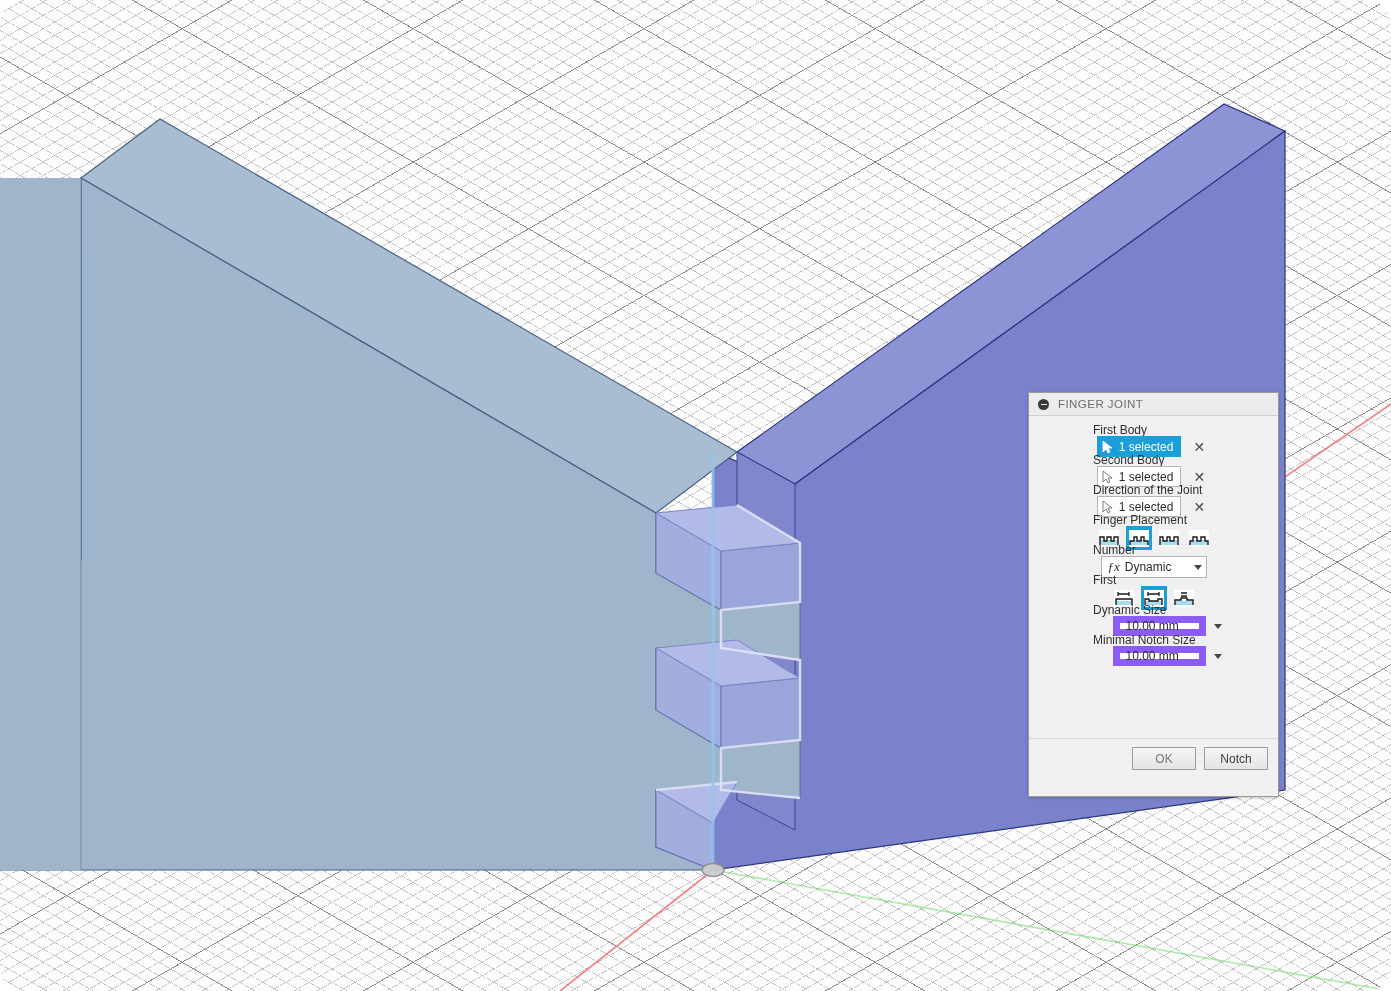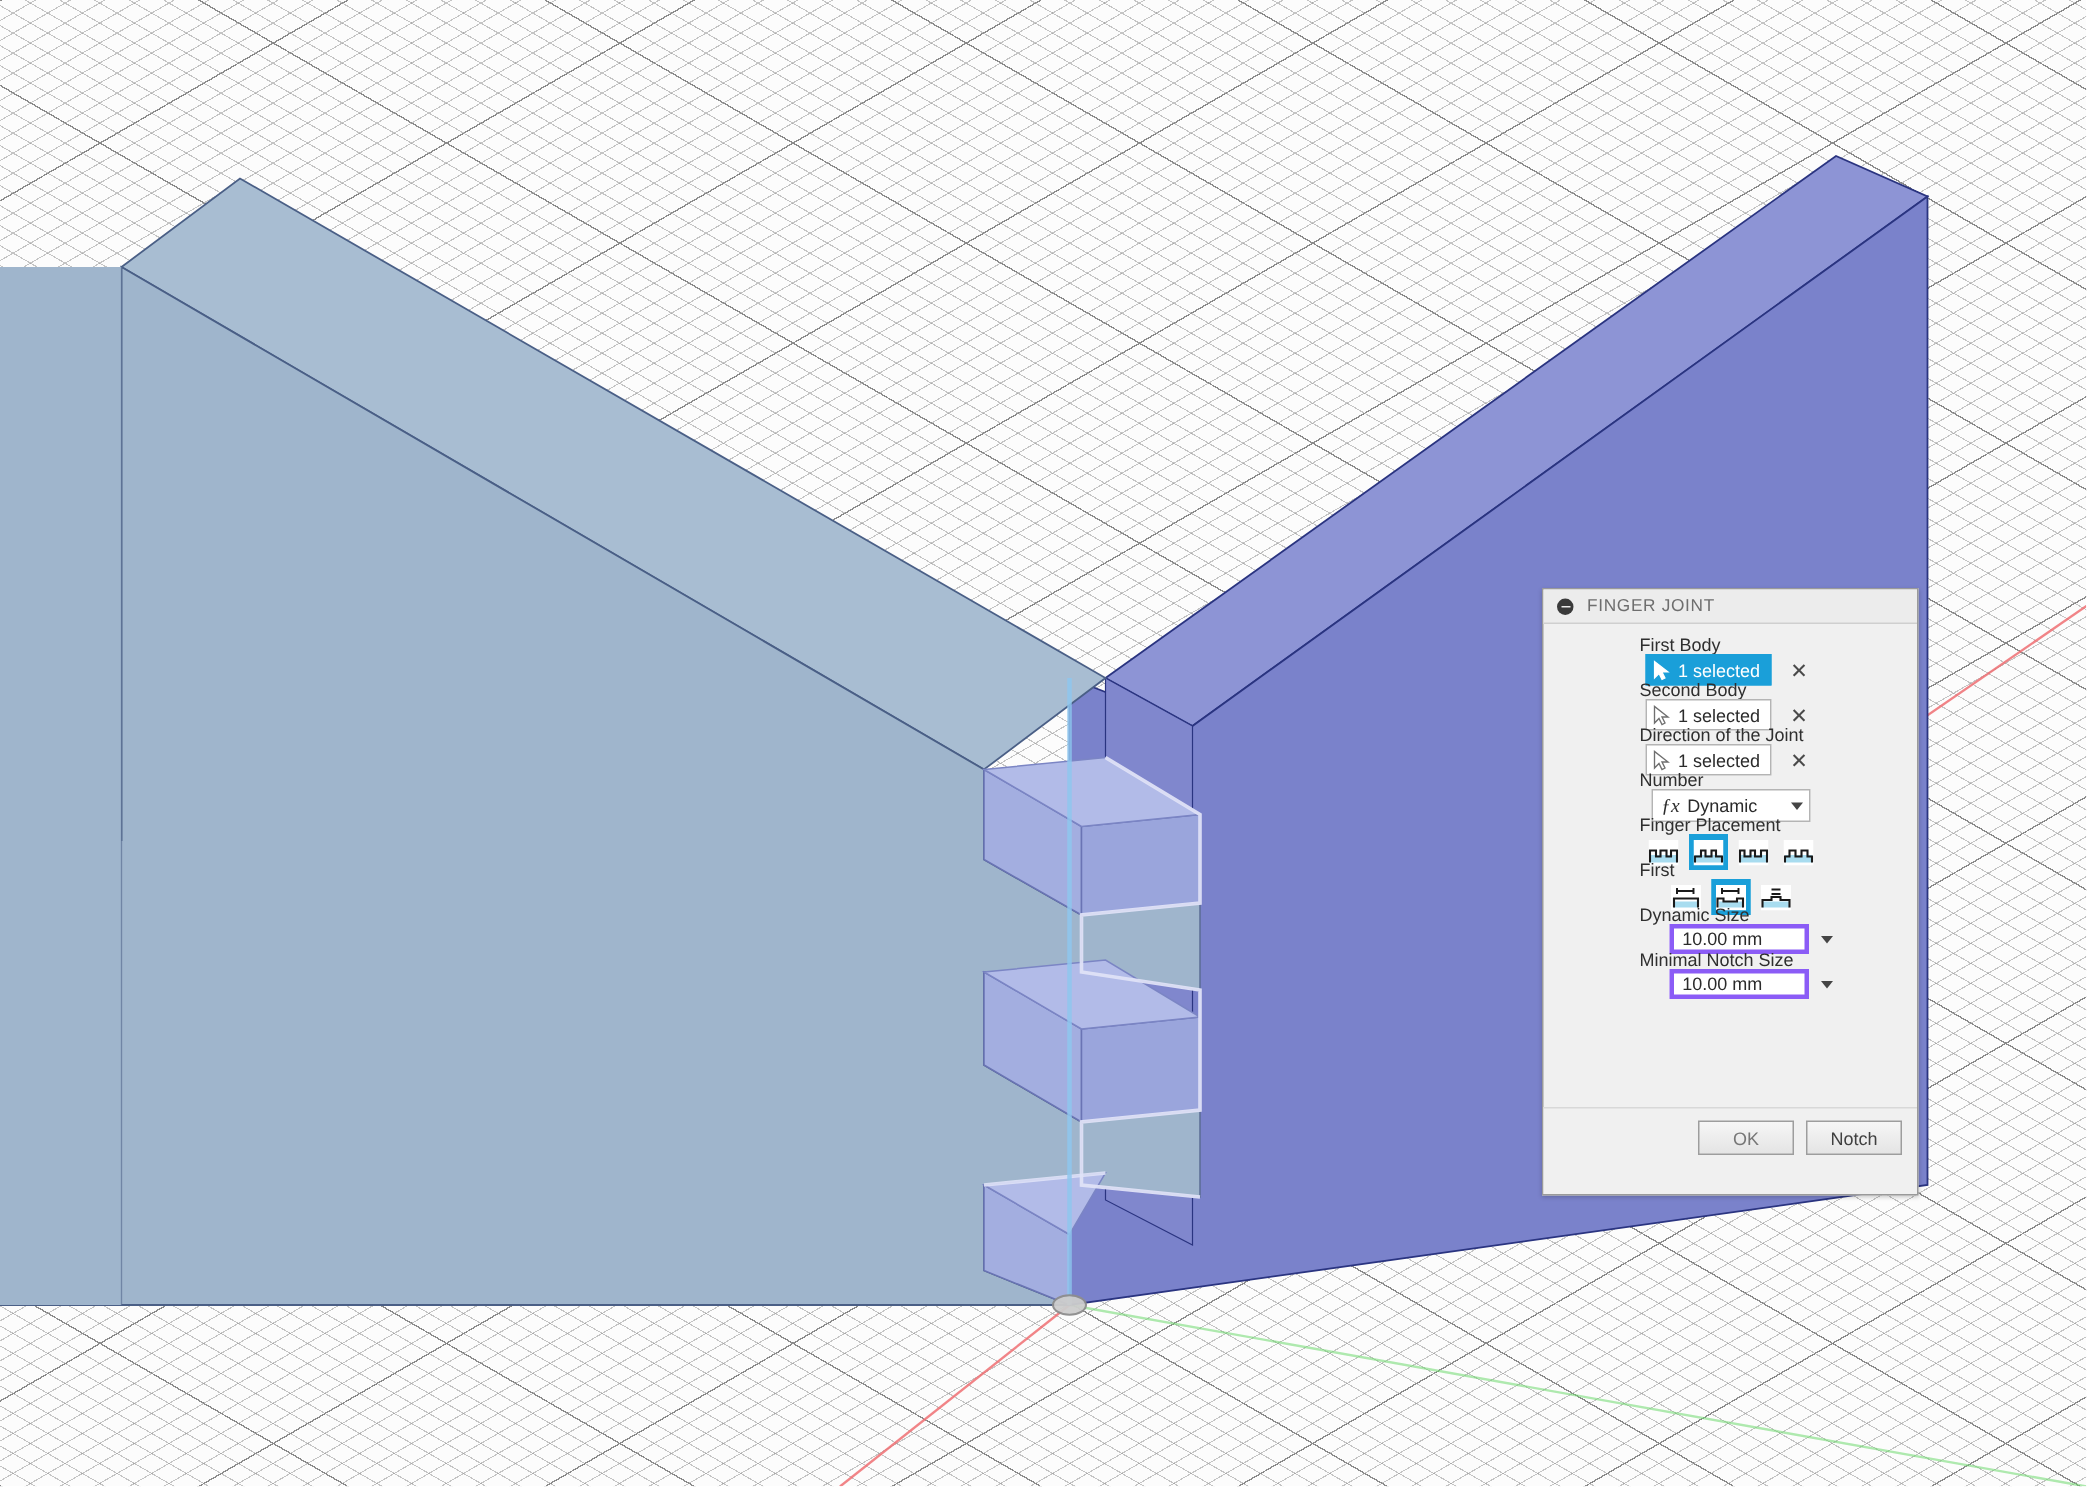--- a/index.html
+++ b/index.html
@@ -7,20 +7,21 @@
     padding: 0;
     background: #ffffff;
   }
   #app {
     position: relative;
     width: 1391px;
     height: 991px;
     overflow: hidden;
     font-family: "Liberation Sans", sans-serif;
     background: #fdfdfd;
+    border-radius: 24px;
   }
 
   
   .viewport {
     position: absolute;
     inset: 0;
     background-color: #fcfcfc;
     background-image:
       repeating-linear-gradient(30deg,  rgba(150,150,150,0.55) 0 0.7px, rgba(0,0,0,0) 0.7px 11.55px),
       repeating-linear-gradient(150deg, rgba(150,150,150,0.55) 0 0.7px, rgba(0,0,0,0) 0.7px 11.55px),
@@ -166,21 +167,21 @@
     border-left: 4px solid transparent;
     border-right: 4px solid transparent;
     border-top: 5px solid #454545;
   }
 
   
   .value-field {
     height: 20px;
     width: 93px;
     background: #fff;
-    border: 3px solid #8b5cf6;
+    border: 7px solid #8b5cf6;
     display: flex;
     align-items: center;
     padding: 0 6px;
     font-size: 12px;
     box-sizing: border-box;
     margin-left: 27px;
   }
   .value-caret { margin-left: 8px; }
 
   
@@ -327,60 +328,60 @@
             <svg width="12" height="14" viewBox="0 0 12 14">
               <polygon points="1,1 1,12 4,9 6,13 8,12 6,8 10,8" fill="#ffffff" stroke="#6f6f6f" stroke-width="0.9"></polygon>
             </svg>
             <span>1 selected</span>
           </span>
           <span class="clear-x">✕</span>
         </span>
       </div>
 
       <div class="row">
+        <span class="row-label">Finger Placement</span>
+        <span class="row-control icon-group">
+          <span class="icon-btn">
+            <svg width="20" height="17" viewBox="0 0 20 17">
+              <rect x="0" y="0" width="20" height="17" fill="#ffffff"></rect>
+              <rect x="1" y="10" width="18" height="5" fill="#a8dcef"></rect>
+              <path d="M1,15 L1,7 L5,7 L5,11 L8,11 L8,7 L12,7 L12,11 L15,11 L15,7 L19,7 L19,15" fill="none" stroke="#1a1a1a" stroke-width="1.4"></path>
+            </svg>
+          </span>
+          <span class="icon-btn active">
+            <svg width="20" height="17" viewBox="0 0 20 17">
+              <rect x="0" y="0" width="20" height="17" fill="#ffffff"></rect>
+              <rect x="1" y="10" width="18" height="5" fill="#a8dcef"></rect>
+              <path d="M1,15 L1,11 L5,11 L5,7 L8,7 L8,11 L12,11 L12,7 L15,7 L15,11 L19,11 L19,15" fill="none" stroke="#1a1a1a" stroke-width="1.4"></path>
+            </svg>
+          </span>
+          <span class="icon-btn">
+            <svg width="20" height="17" viewBox="0 0 20 17">
+              <rect x="0" y="0" width="20" height="17" fill="#ffffff"></rect>
+              <rect x="1" y="10" width="18" height="5" fill="#a8dcef"></rect>
+              <path d="M1,15 L1,7 L4,7 L4,11 L8,11 L8,7 L11,7 L11,11 L15,11 L15,7 L19,7 L19,15" fill="none" stroke="#1a1a1a" stroke-width="1.4"></path>
+            </svg>
+          </span>
+          <span class="icon-btn">
+            <svg width="20" height="17" viewBox="0 0 20 17">
+              <rect x="0" y="0" width="20" height="17" fill="#ffffff"></rect>
+              <rect x="1" y="10" width="18" height="5" fill="#a8dcef"></rect>
+              <path d="M1,15 L1,11 L4,11 L4,7 L8,7 L8,11 L12,11 L12,7 L16,7 L16,11 L19,11 L19,15" fill="none" stroke="#1a1a1a" stroke-width="1.4"></path>
+            </svg>
+          </span>
+        </span>
+      </div>
+
+      <div class="row">
         <span class="row-label">Number</span>
         <span class="row-control">
           <span class="combo">
             <span class="fx">ƒx</span>
             <span class="combo-text">Dynamic</span>
             <span class="caret"></span>
-          </span>
-        </span>
-      </div>
-
-      <div class="row">
-        <span class="row-label">Finger Placement</span>
-        <span class="row-control icon-group">
-          <span class="icon-btn">
-            <svg width="20" height="17" viewBox="0 0 20 17">
-              <rect x="0" y="0" width="20" height="17" fill="#ffffff"></rect>
-              <rect x="1" y="10" width="18" height="5" fill="#a8dcef"></rect>
-              <path d="M1,15 L1,7 L5,7 L5,11 L8,11 L8,7 L12,7 L12,11 L15,11 L15,7 L19,7 L19,15" fill="none" stroke="#1a1a1a" stroke-width="1.4"></path>
-            </svg>
-          </span>
-          <span class="icon-btn active">
-            <svg width="20" height="17" viewBox="0 0 20 17">
-              <rect x="0" y="0" width="20" height="17" fill="#ffffff"></rect>
-              <rect x="1" y="10" width="18" height="5" fill="#a8dcef"></rect>
-              <path d="M1,15 L1,11 L5,11 L5,7 L8,7 L8,11 L12,11 L12,7 L15,7 L15,11 L19,11 L19,15" fill="none" stroke="#1a1a1a" stroke-width="1.4"></path>
-            </svg>
-          </span>
-          <span class="icon-btn">
-            <svg width="20" height="17" viewBox="0 0 20 17">
-              <rect x="0" y="0" width="20" height="17" fill="#ffffff"></rect>
-              <rect x="1" y="10" width="18" height="5" fill="#a8dcef"></rect>
-              <path d="M1,15 L1,7 L4,7 L4,11 L8,11 L8,7 L11,7 L11,11 L15,11 L15,7 L19,7 L19,15" fill="none" stroke="#1a1a1a" stroke-width="1.4"></path>
-            </svg>
-          </span>
-          <span class="icon-btn">
-            <svg width="20" height="17" viewBox="0 0 20 17">
-              <rect x="0" y="0" width="20" height="17" fill="#ffffff"></rect>
-              <rect x="1" y="10" width="18" height="5" fill="#a8dcef"></rect>
-              <path d="M1,15 L1,11 L4,11 L4,7 L8,7 L8,11 L12,11 L12,7 L16,7 L16,11 L19,11 L19,15" fill="none" stroke="#1a1a1a" stroke-width="1.4"></path>
-            </svg>
           </span>
         </span>
       </div>
 
       <div class="row">
         <span class="row-label">First</span>
         <span class="row-control icon-group">
           <span class="icon-btn">
             <svg width="20" height="17" viewBox="0 0 20 17">
               <rect x="0" y="0" width="20" height="17" fill="#ffffff"></rect>

